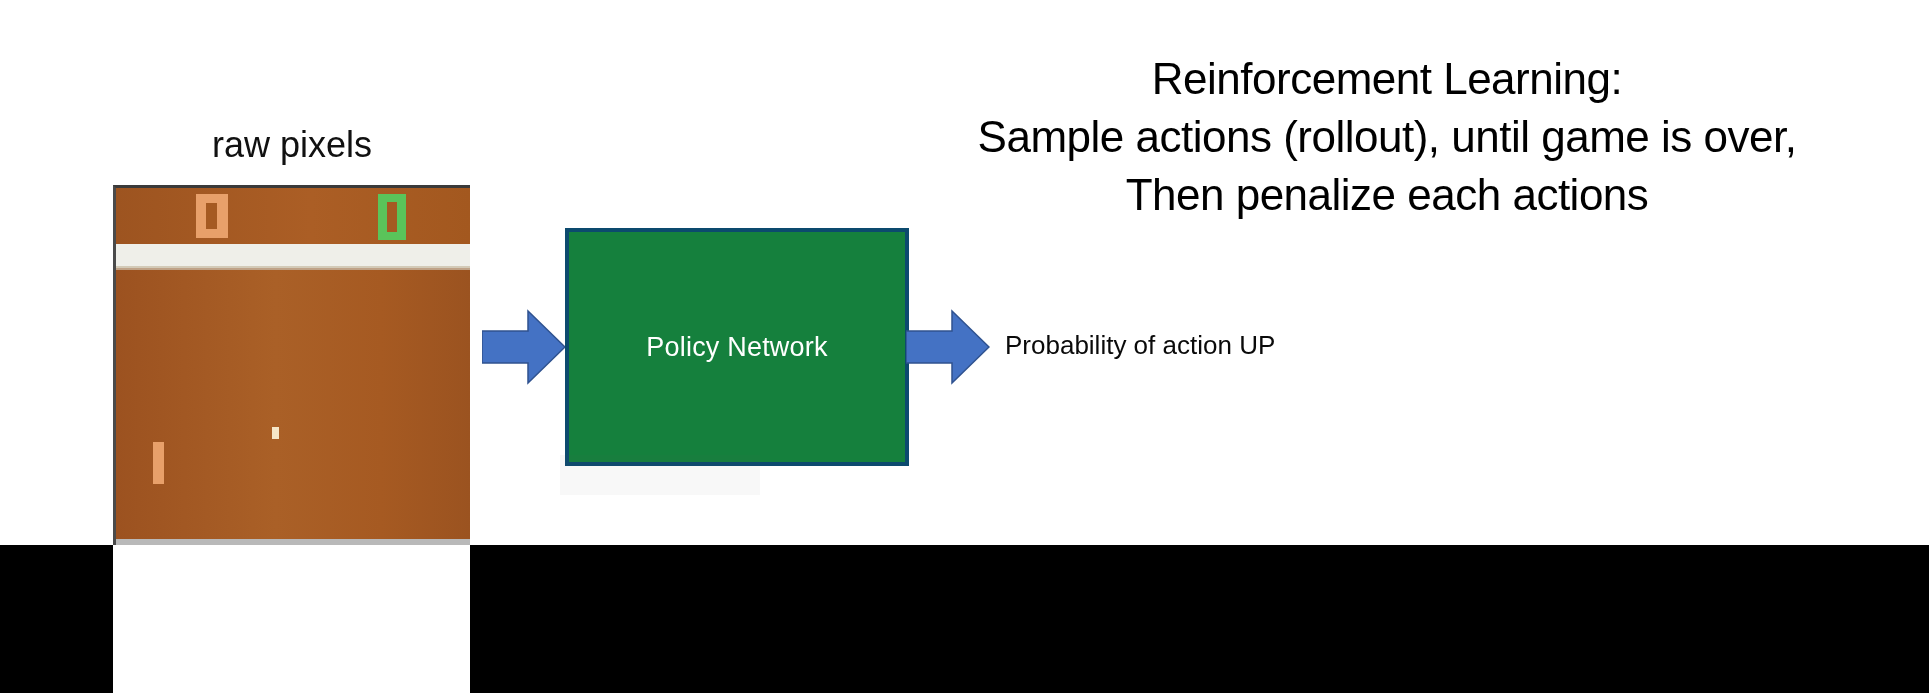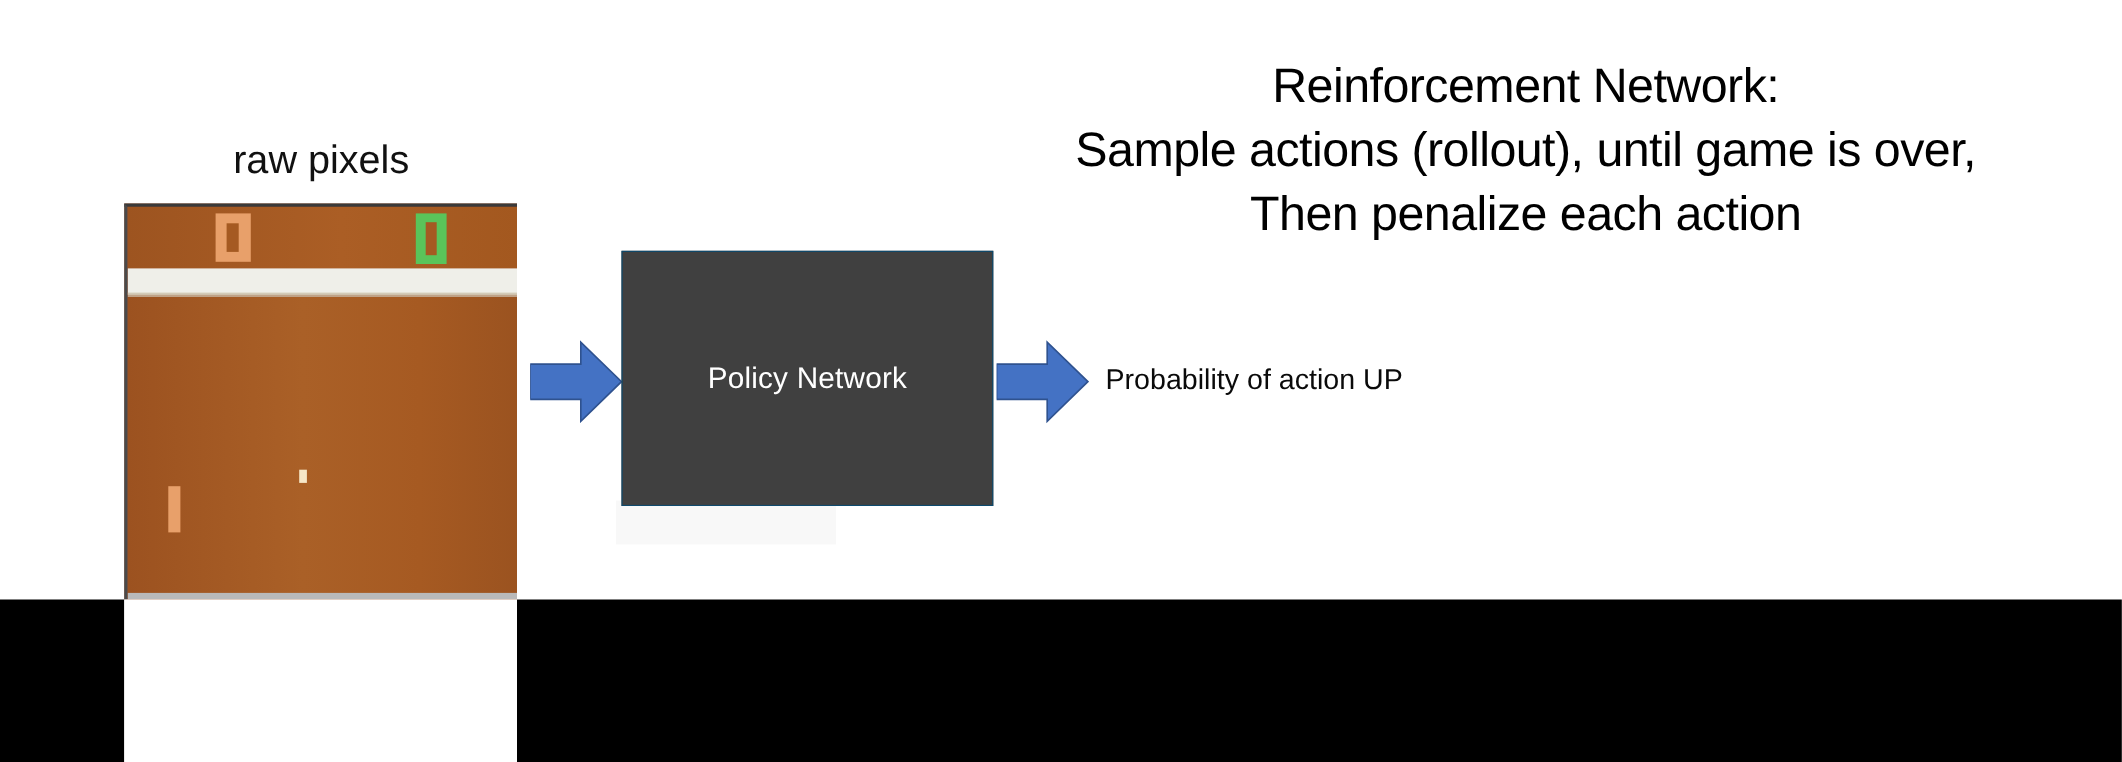--- a/index.html
+++ b/index.html
@@ -184,22 +184,22 @@
   #arrow-input { left: 482px; top: 309px; }
   #arrow-output { left: 906px; top: 309px; }
 
   
   #policy-box {
     position: absolute;
     left: 565px;
     top: 228px;
     width: 336px;
     height: 230px;
-    background: #404040;
-    border: 1px solid #0c4a6e;
+    background: #15803d;
+    border: 4px solid #0c4a6e;
     display: flex;
     align-items: center;
     justify-content: center;
   }
   #policy-box-label {
     color: #ffffff;
     font-size: 27px;
     font-family: "Liberation Sans", sans-serif;
     letter-spacing: 0.2px;
     white-space: nowrap;
@@ -253,23 +253,23 @@
     height: 148px;
     background: #ffffff;
   }
 </style>
 </head>
 <body>
 
 <div id="slide">
 
   <div id="title-block">
-    <span class="tline" id="title-line-1">Reinforcement Network:</span>
+    <span class="tline" id="title-line-1">Reinforcement Learning:</span>
     <span class="tline" id="title-line-2">Sample actions (rollout), until game is over,</span>
-    <span class="tline" id="title-line-3">Then penalize each action</span>
+    <span class="tline" id="title-line-3">Then penalize each actions</span>
   </div>
 
   <div id="raw-pixels-label">raw pixels</div>
 
   <div id="game-screen">
 
     <div id="field-top">
       <div id="field-top-inner"></div>
 
       <div class="score-digit" id="score-left">

